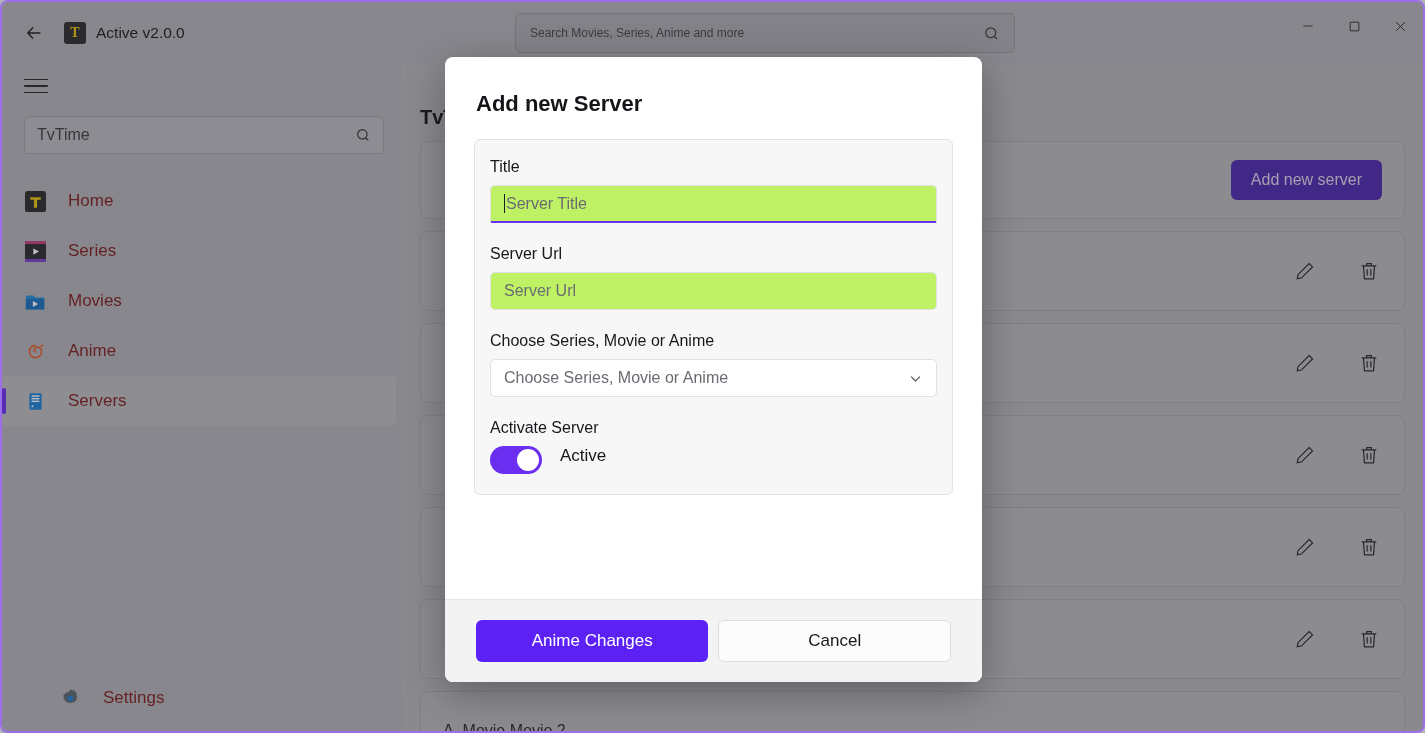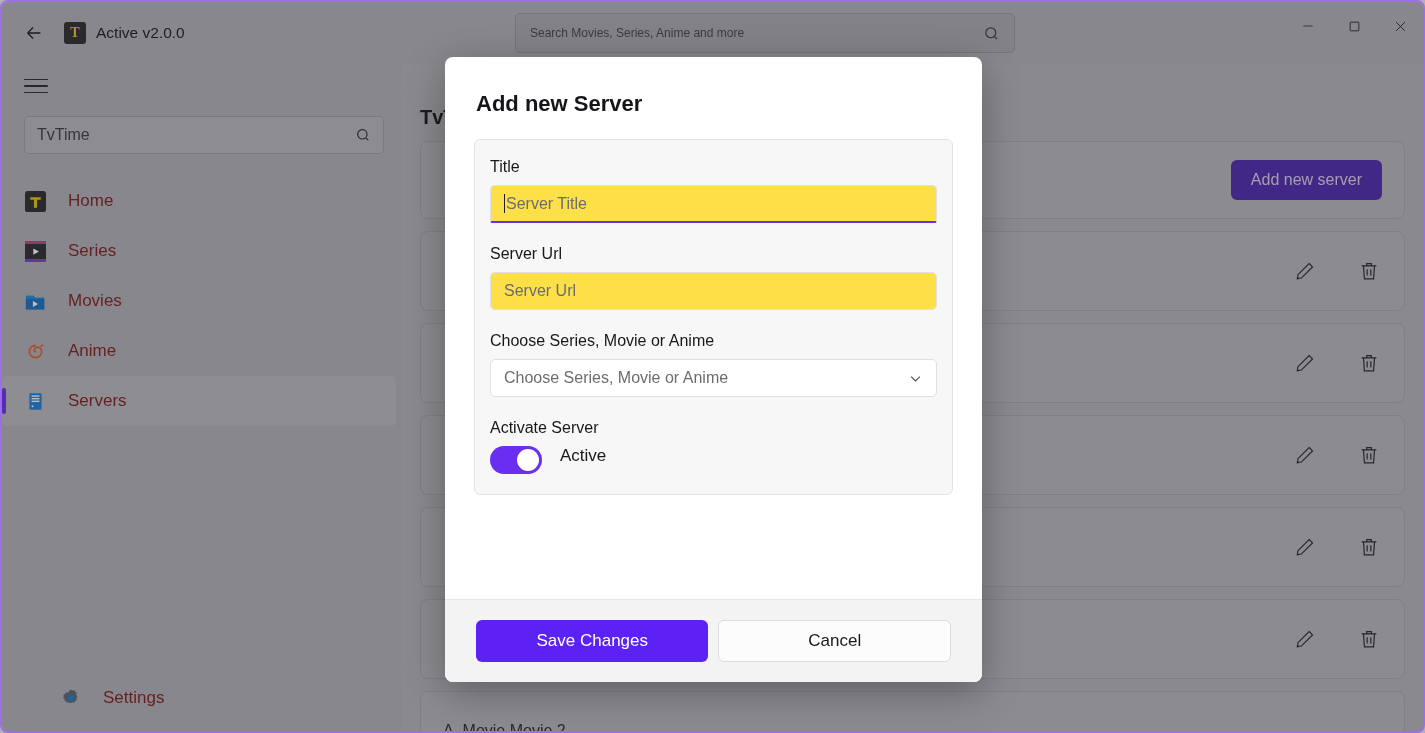--- a/index.html
+++ b/index.html
@@ -150,21 +150,21 @@
   .modal-body { padding: 22px 29px 0 29px; flex: 1; }
   .fieldset {
     border: 1px solid #e2e2e4; border-radius: 6px;
     background: #f7f7f8;
     padding: 18px 15px 20px 15px;
   }
   .flabel { font-size: 16px; color: #18181c; margin-bottom: 9px; }
   .flabel.spaced { margin-top: 22px; }
   .finput {
     width: 100%; height: 38px;
-    background: #fde047; border: 1px solid #e0e0e2;
+    background: #bef264; border: 1px solid #e0e0e2;
     border-radius: 5px; padding: 8px 13px;
     font-size: 16px; color: #6b6b73;
     font-family: "Liberation Sans", sans-serif;
     display: flex; align-items: center;
     cursor: text;
   }
   .finput.focused {
     border-bottom: 2.5px solid #6a2ef0;
     border-radius: 5px 5px 2px 2px;
   }
@@ -459,18 +459,18 @@
         <div class="togglerow">
           <div class="toggle">
             <span class="knob"></span>
           </div>
           <span class="togglelabel">Active</span>
         </div>
       </div>
     </div>
 
     <div class="modal-footer">
-      <button class="btn-primary">Save Changes</button>
+      <button class="btn-primary">Anime Changes</button>
       <button class="btn-secondary">Cancel</button>
     </div>
   </div>
 
 </div>
 
 </body></html>

